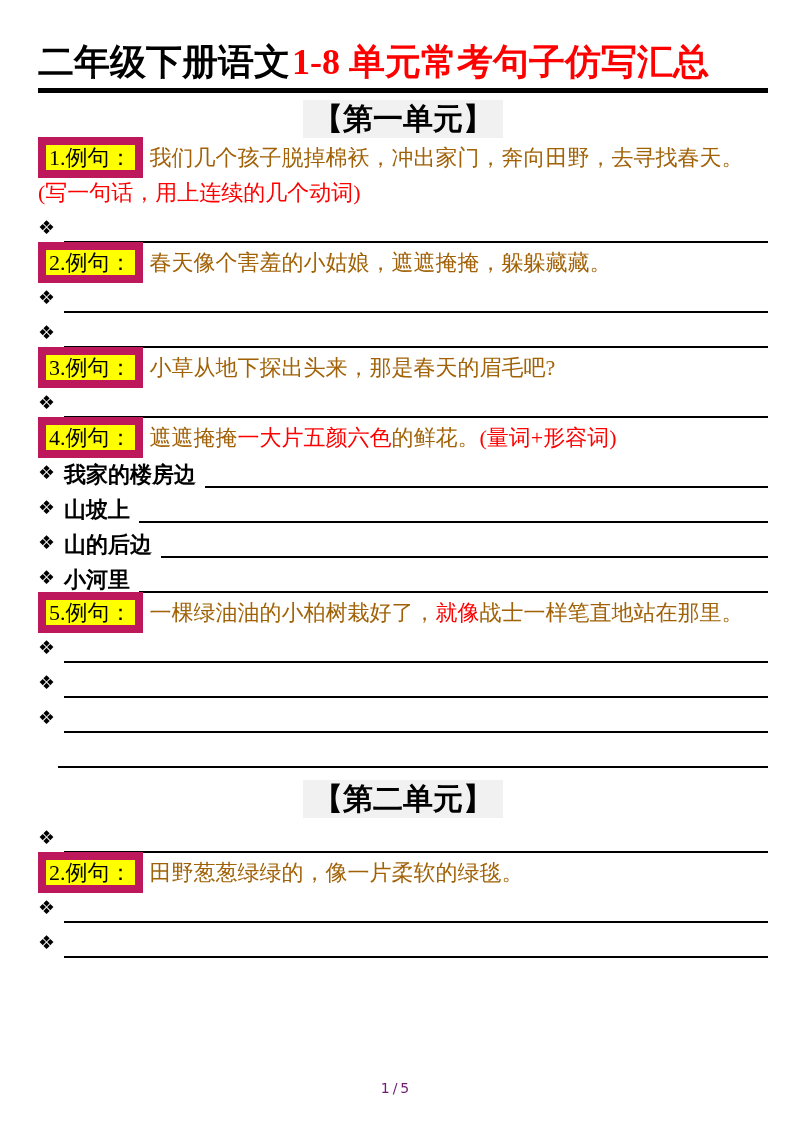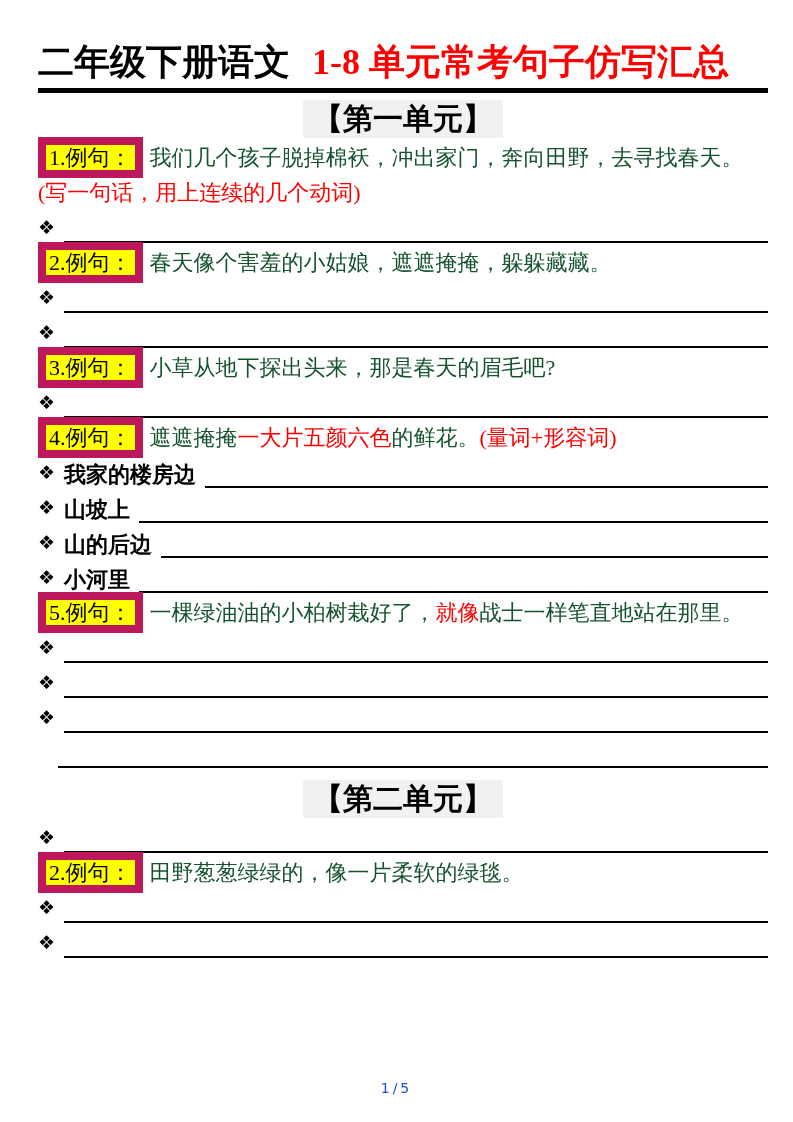--- a/index.html
+++ b/index.html
@@ -11,52 +11,52 @@
     padding:40px 25px 0 38px;
     font-family:"Liberation Serif","DejaVu Serif",serif;
     color:#000;
     overflow:hidden;
   }
   
   .doc-title{
     font-size:36px;font-weight:700;line-height:44px;white-space:nowrap;
     letter-spacing:0px;
   }
-  .doc-title .red-part{color:var(--red);margin-left:22px;}
+  .doc-title .red-part{color:var(--red);margin-left:2px;}
   .title-rule{height:5px;background:#000;margin-top:4px;}
   
   .section-heading-row{text-align:center;margin:7px 0 2px 0;}
   .section-heading-row.gap-above{margin-top:10px;}
   .section-heading{
     display:inline-block;background:var(--section-bg);
     font-size:30px;font-weight:700;line-height:38px;padding:0 10px;
   }
   
   .row{min-height:35px;}
   .example{font-size:22px;line-height:35px;}
   .example .label{
     background:var(--highlight);
     border:8px solid #be185d;
     padding:0 3px;
     margin-right:7px;
     font-size:22px;
   }
-  .seg.black{color:#14532d;}
+  .seg.black{color:#a16207;}
   .seg.red{color:var(--red);}
   
   .blank{display:flex;align-items:flex-end;height:35px;box-sizing:border-box;padding-bottom:2px;}
   .diamond{font-size:19px;line-height:1;padding-bottom:6px;color:#000;}
   .prefix{font-size:22px;line-height:1;margin-left:9px;padding-bottom:2px;white-space:nowrap;font-weight:bold;}
   .fill{flex:1;border-bottom:2px solid #000;margin-left:9px;height:1px;}
   .line-only .fill{margin-left:20px;}
   
   .footer{
     position:absolute;left:0;right:0;bottom:26px;text-align:center;
     font-family:"DejaVu Sans","Liberation Sans",sans-serif;
-    font-size:14px;letter-spacing:3px;color:#1d4ed8;
+    font-size:14px;letter-spacing:3px;color:#701a75;
   }
 </style>
 </head>
 <body>
 
 <div class="page">
   <header class="doc-title">
     <span>二年级下册语文</span><span class="red-part">1-8 单元常考句子仿写汇总</span>
   </header>
   <div class="title-rule"></div>

